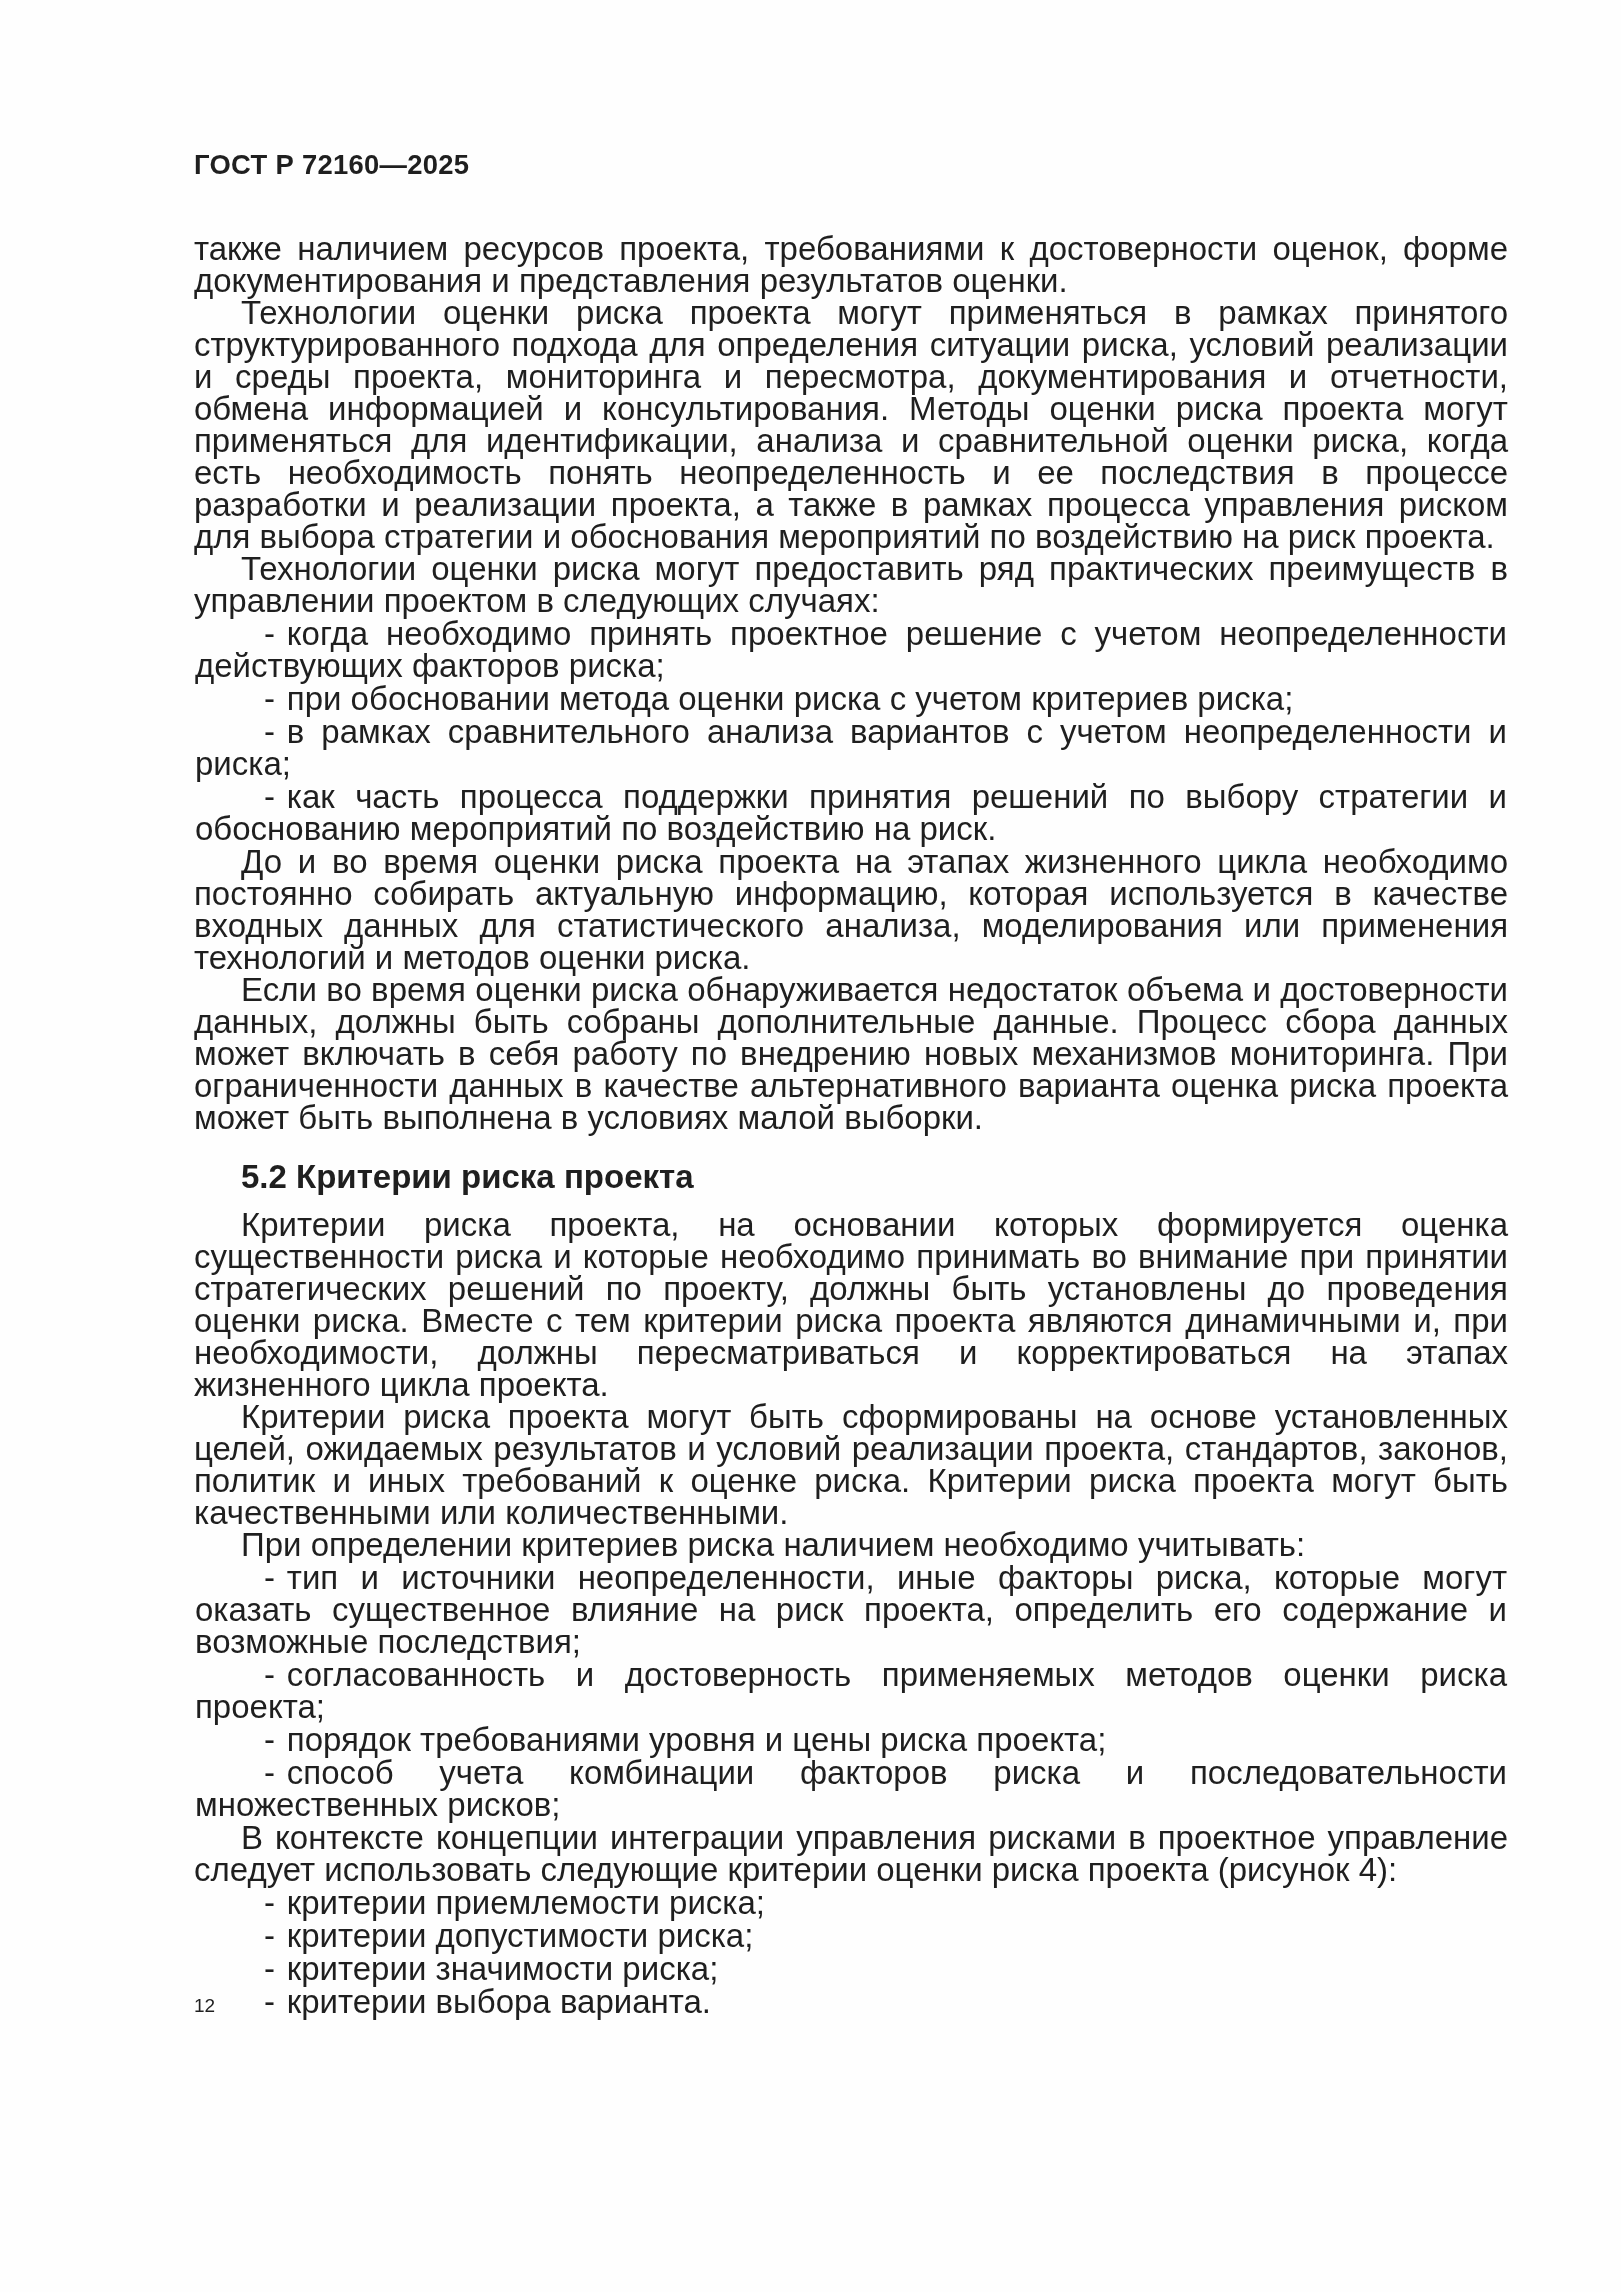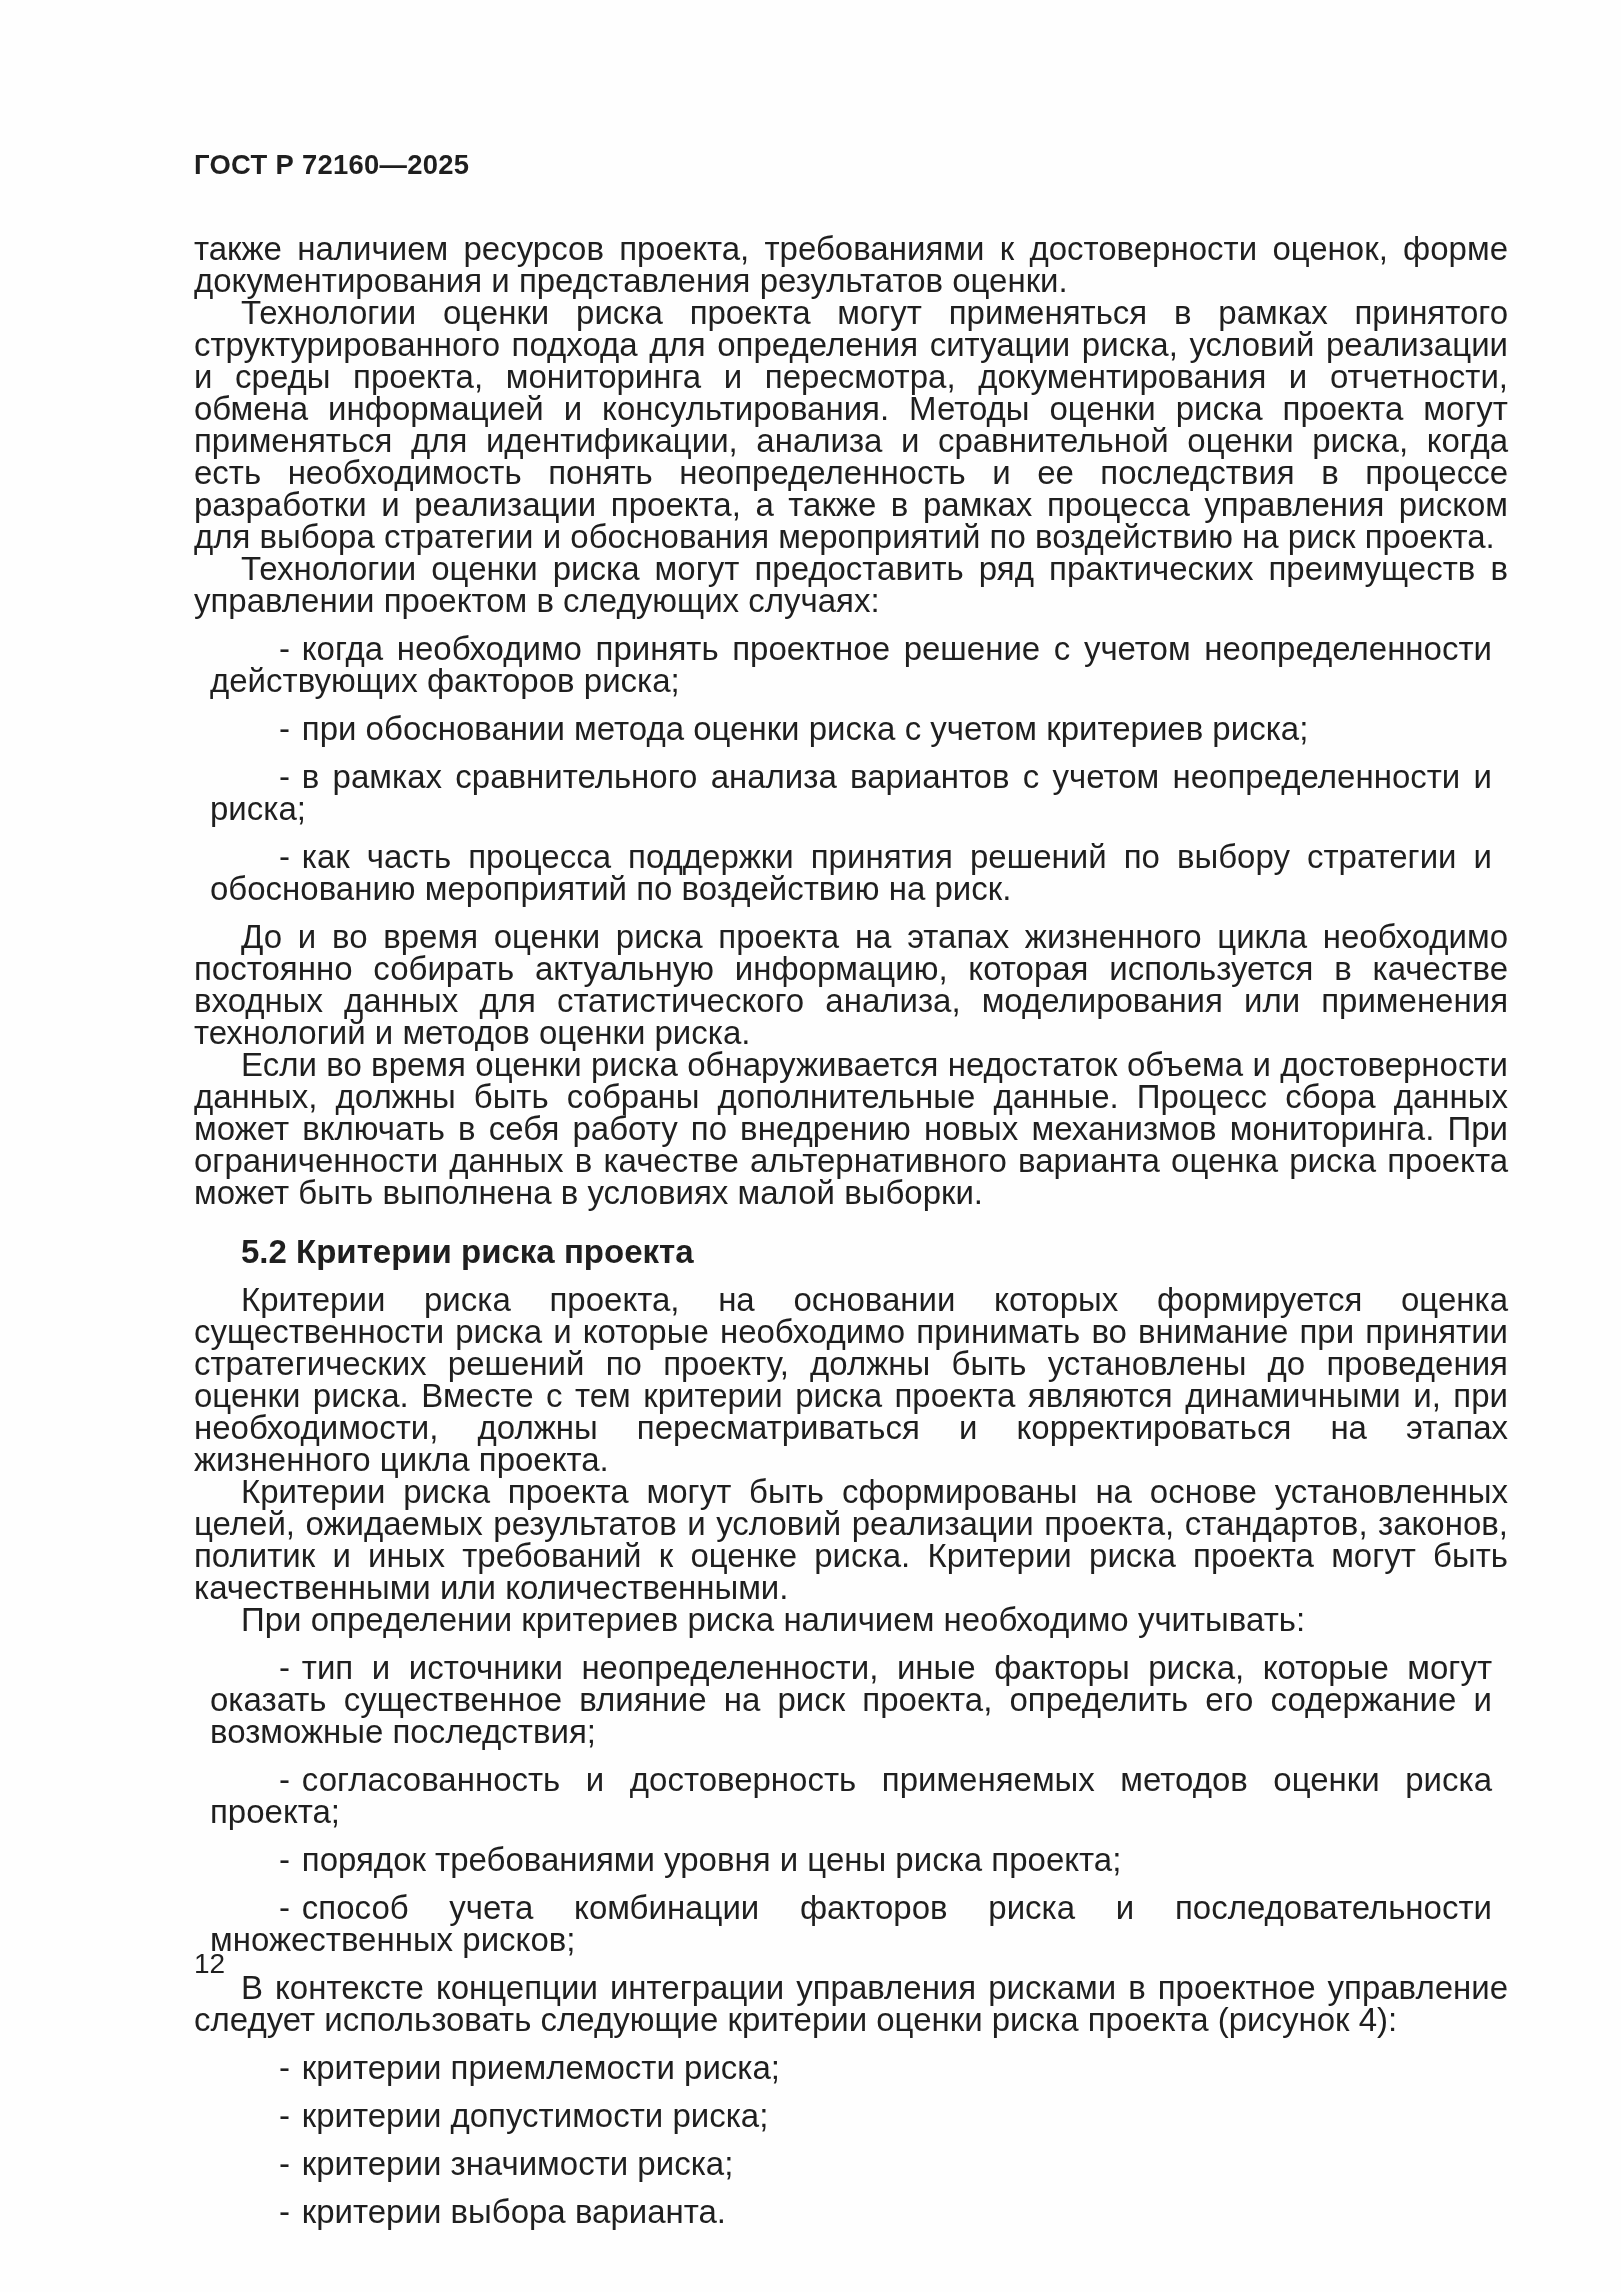--- a/index.html
+++ b/index.html
@@ -26,32 +26,32 @@
   .content {
     position: absolute;
     top: 233px; left: 194px;
     width: 1314px;
     font-size: 33px;
     line-height: 32px;
     text-align: justify;
   }
   .p { text-indent: 0; margin: 0; }
   .p.ind { text-indent: 47px; }
-  .li { text-indent: 69px; margin: 16px; }
+  .li { text-indent: 69px; margin: 1px; }
   .li .marker { margin-right: 11.8px; }
   .h2 {
     font-weight: bold;
     text-indent: 47px;
     text-align: left;
     margin: 26.5px 0 16.7px 0;
   }
   .page-number {
     position: absolute;
-    top: 1948px; left: 194px;
-    font-size: 28px;
+    top: 1990px; left: 194px;
+    font-size: 19px;
     line-height: 32px;
   }
 </style>
 </head>
 <body>
 
 <div class="page">
   <div class="doc-header">ГОСТ Р 72160—2025</div>
 
   <main class="content">

